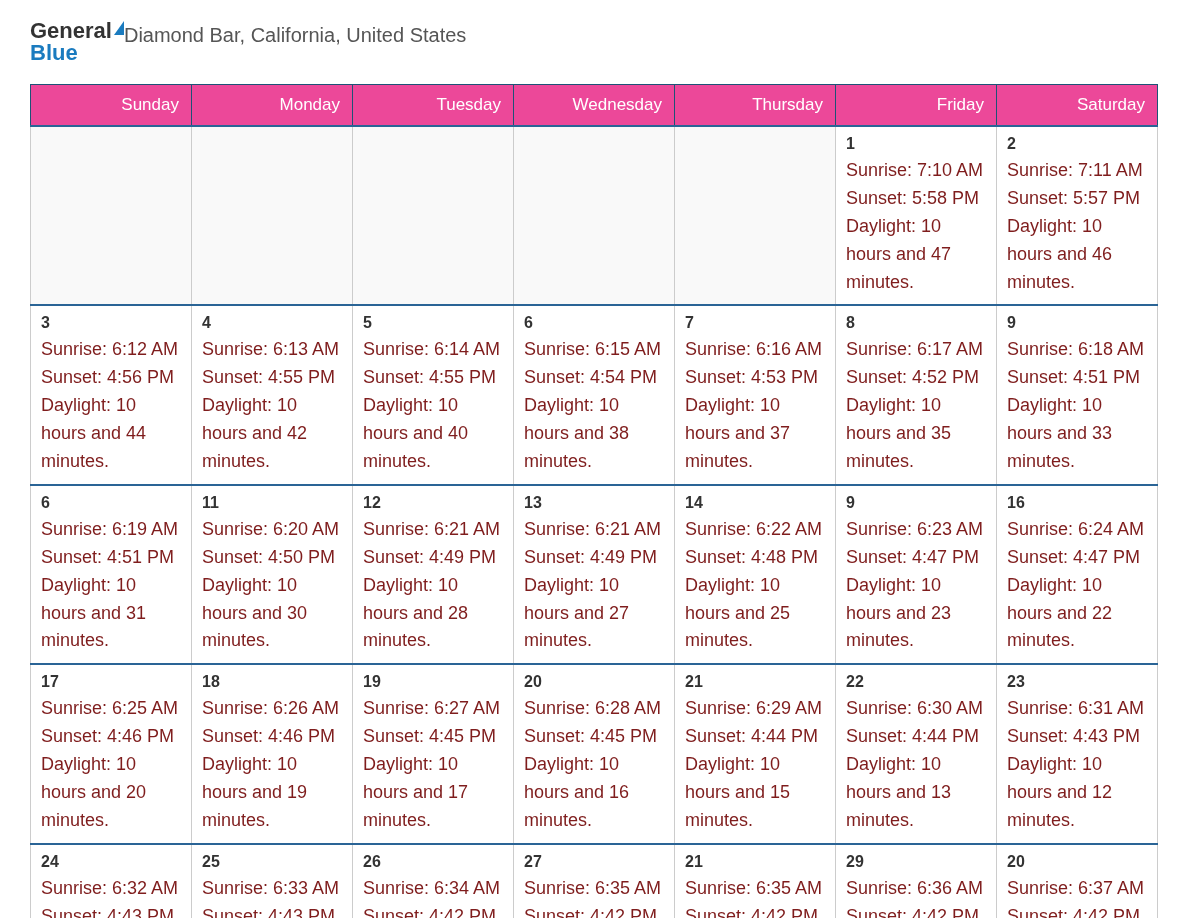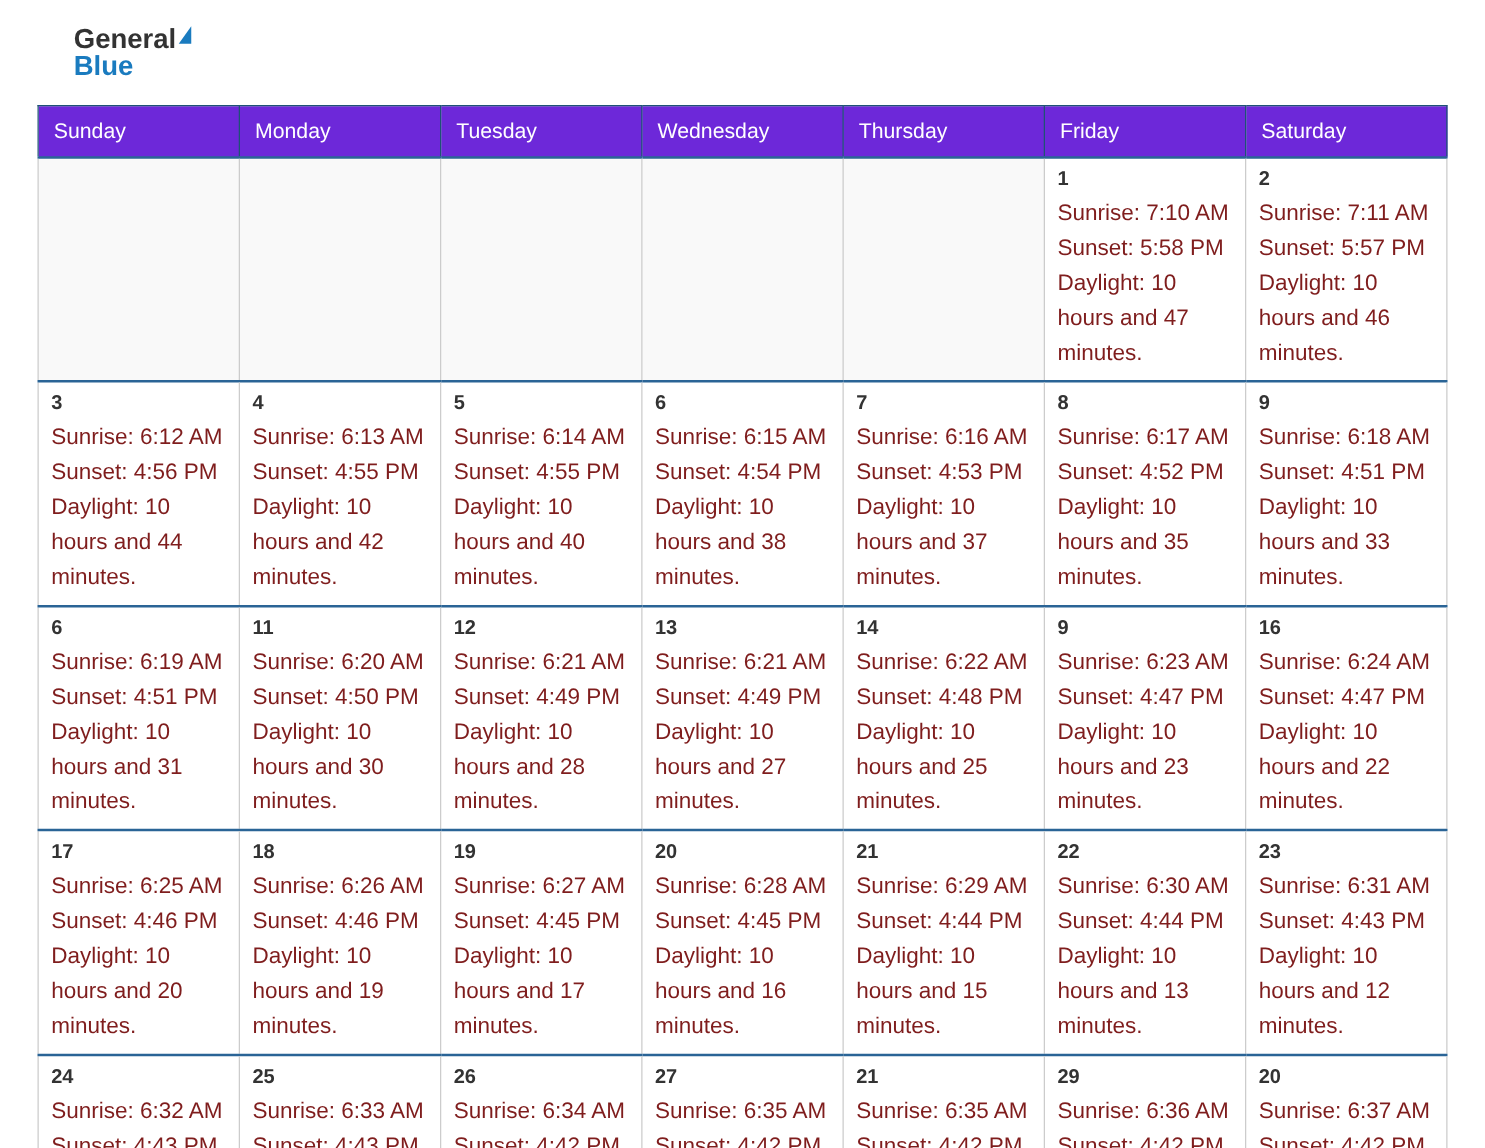--- a/index.html
+++ b/index.html
@@ -7,21 +7,20 @@
       font-family: Arial, sans-serif;
       background: #fff;
       padding: 20px 30px;
       width: 1188px;
       min-height: 918px;
     }
     .header {
       display: flex;
       align-items: flex-start;
       margin-bottom: 20px;
-      margin-left: 29px;
     }
     .logo {
       display: flex;
       flex-direction: column;
       align-items: flex-start;
     }
     .logo-general {
       font-size: 22px;
       font-weight: bold;
       color: #333;
@@ -60,26 +59,26 @@
     .location {
       font-size: 20px;
       color: #555;
       margin-top: 4px;
     }
     .calendar {
       width: 100%;
       border-collapse: collapse;
     }
     .calendar th {
-      background-color: #6d28d9;
+      background-color: #ec4899;
       color: #fff;
       padding: 10px 12px;
       font-size: 17px;
       font-weight: normal;
-      text-align: left;
+      text-align: right;
       border: 1px solid #1e5276;
     }
     .calendar td {
       vertical-align: top;
       padding: 8px 10px;
       border: 1px solid #ccc;
       width: calc(100% / 7);
       min-height: 110px;
       font-size: 13.5px;
       color: #333;
@@ -107,20 +106,21 @@
 
 <div class="header">
   <div class="logo">
     <div class="logo-row">
       <span class="logo-general">General</span>
       <span class="logo-triangle"></span>
     </div>
     <span class="logo-blue">Blue</span>
   </div>
   <div class="title-area">
+    <div class="location">Diamond Bar, California, United States</div>
   </div>
 </div>
 
 <table class="calendar">
   <thead>
     <tr>
     <th>Sunday</th>
         <th>Monday</th>
         <th>Tuesday</th>
         <th>Wednesday</th>

